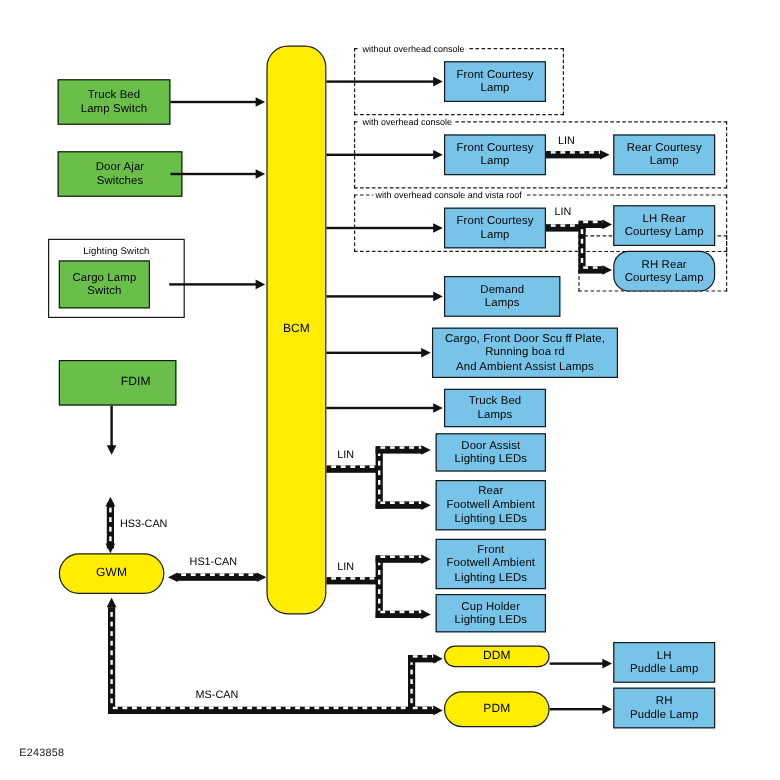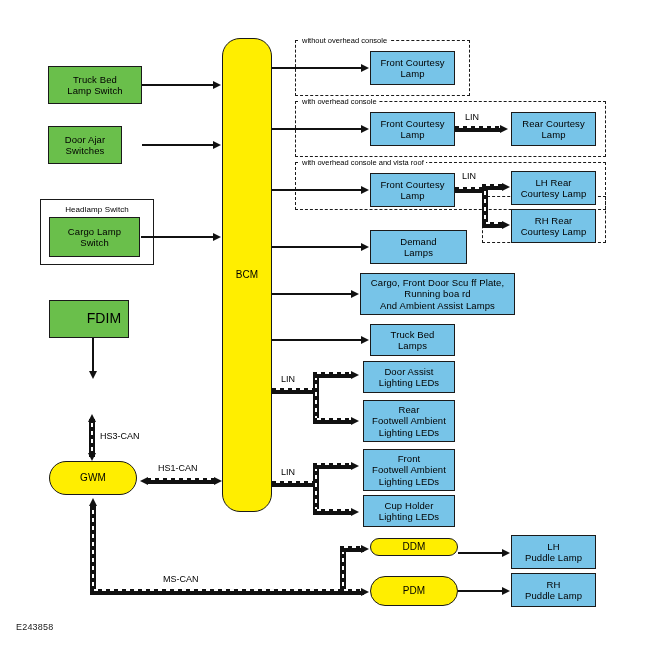--- a/index.html
+++ b/index.html
@@ -122,51 +122,51 @@
 
   <div class="dash" style="left:295px;top:40px;width:175px;height:56px;"></div>
   <div class="grouplabel" style="left:300px;top:36px;">without overhead console</div>
 
   <div class="dash" style="left:295px;top:101px;width:311px;height:56px;"></div>
   <div class="grouplabel" style="left:300px;top:97px;">with overhead console</div>
 
   <div class="dash" style="left:295px;top:162px;width:311px;height:48px;"></div>
   <div class="dash" style="left:482px;top:196px;width:124px;height:47px;"></div>
   <div class="dashmask" style="left:484px;top:198px;width:120px;height:11px;"></div>
-  <div class="grouplabel" style="left:300px;top:158px;">with overhead console and vista   roof</div>
+  <div class="grouplabel" style="left:311px;top:158px;">with overhead console and vista   roof</div>
 
   <div class="node yellow" style="left:222px;top:38px;width:50px;height:474px;font-size:10px;">
     <span class="nodetext">BCM</span>
   </div>
 
   <div class="node green" style="left:48px;top:66px;width:94px;height:38px;">
     <span class="nodetext">
         <div>Truck Bed</div>
         <div>Lamp Switch</div>
       </span>
   </div>
 
-  <div class="node green" style="left:48px;top:126px;width:74px;height:38px;">
+  <div class="node green" style="left:48px;top:126px;width:104px;height:38px;">
     <span class="nodetext">
         <div>Door Ajar</div>
         <div>Switches</div>
       </span>
   </div>
 
   <div class="node white" style="left:40px;top:199px;width:114px;height:66px;align-items:flex-start;justify-content:center;">
-    <span class="nodetext" style="margin-top:3px;font-size:8px;">Headlamp Switch</span>
-  </div>
-  <div class="node green" style="left:49px;top:217px;width:91px;height:40px;">
+    <span class="nodetext" style="margin-top:3px;font-size:8px;">Lighting Switch</span>
+  </div>
+  <div class="node green" style="left:49px;top:217px;width:76px;height:40px;">
     <span class="nodetext">
         <div>Cargo Lamp</div>
         <div>Switch</div>
       </span>
   </div>
 
-  <div class="node green" style="left:49px;top:300px;width:80px;height:38px;font-size:14px;padding-left:32px;">
+  <div class="node green" style="left:49px;top:300px;width:98px;height:38px;font-size:10px;padding-left:32px;">
     <span class="nodetext">FDIM</span>
   </div>
 
 
   <div class="node yellow" style="left:49px;top:461px;width:88px;height:34px;font-size:10px;">
     <span class="nodetext">GWM</span>
   </div>
 
   <div class="node blue" style="left:370px;top:51px;width:85px;height:34px;">
     <span class="nodetext">
@@ -193,21 +193,21 @@
         <div>Front Courtesy</div>
         <div>Lamp</div>
       </span>
   </div>
   <div class="node blue" style="left:511px;top:171px;width:85px;height:34px;">
     <span class="nodetext">
         <div>LH Rear</div>
         <div>Courtesy Lamp</div>
       </span>
   </div>
-  <div class="node blue" style="left:511px;top:209px;width:85px;height:34px;">
+  <div class="node blue" style="left:511px;top:209px;width:85px;height:34px;border-radius:13px;">
     <span class="nodetext">
         <div>RH Rear</div>
         <div>Courtesy Lamp</div>
       </span>
   </div>
 
   <div class="node blue" style="left:370px;top:230px;width:97px;height:34px;">
     <span class="nodetext">
         <div>Demand</div>
         <div>Lamps</div>

